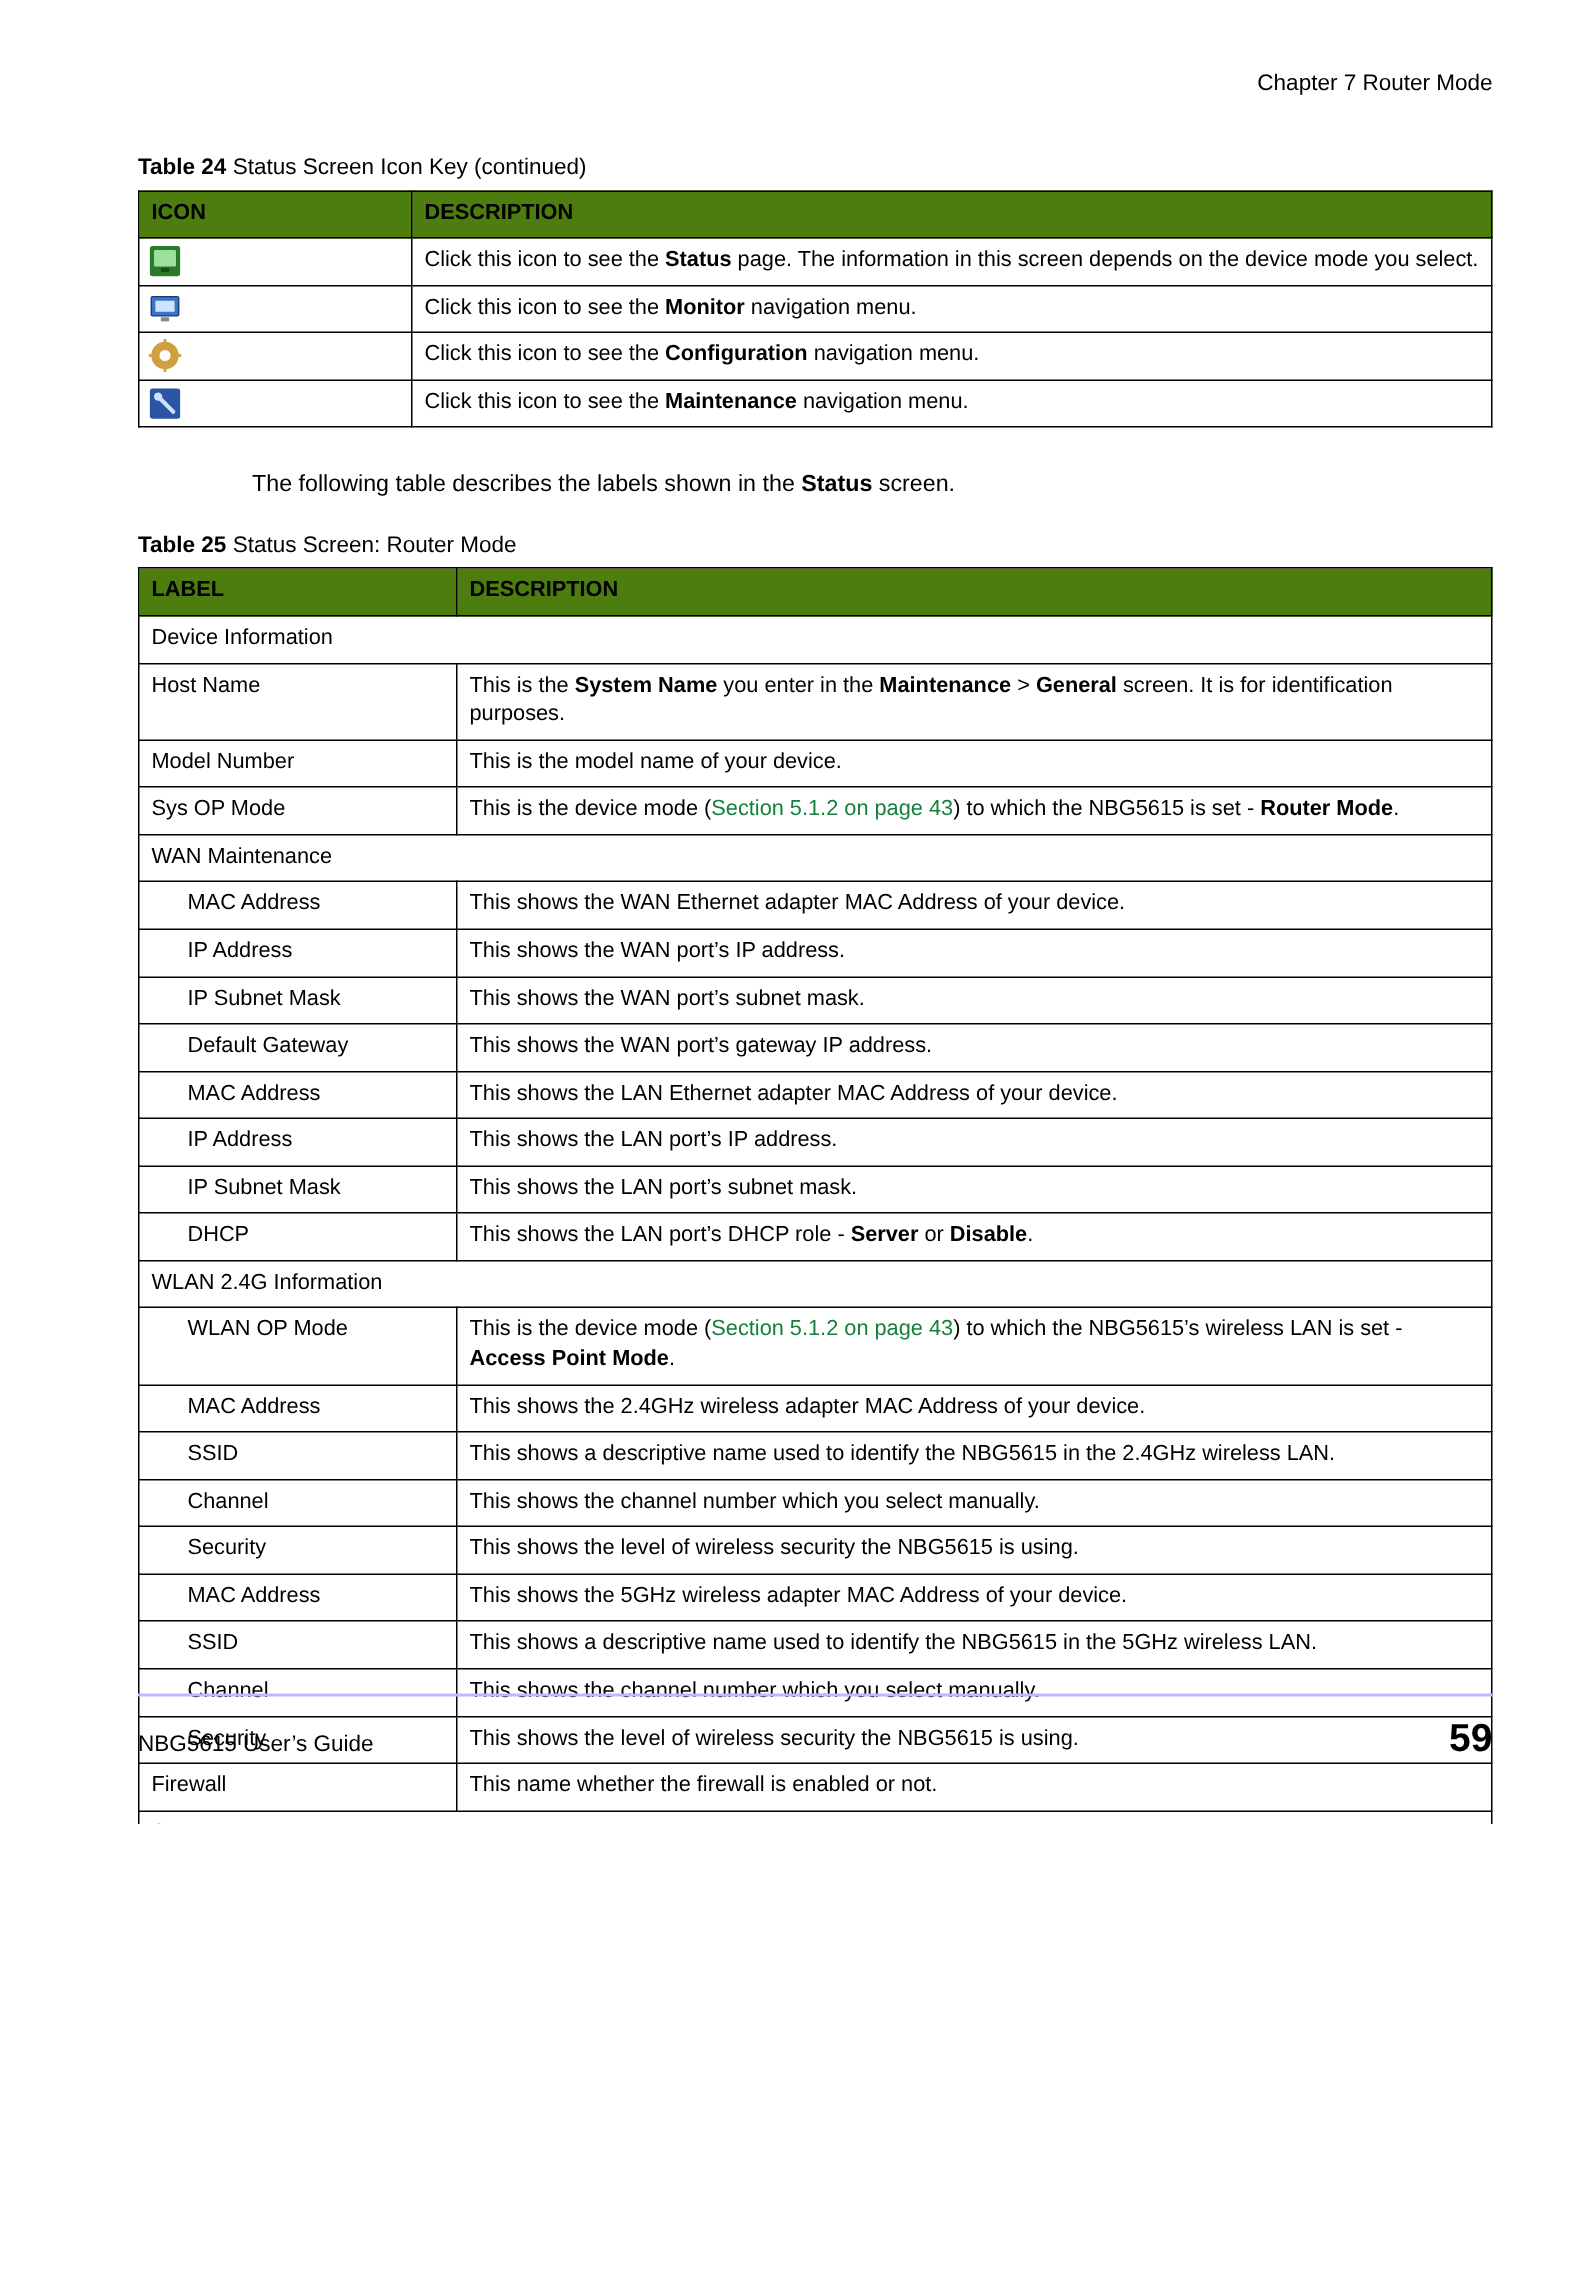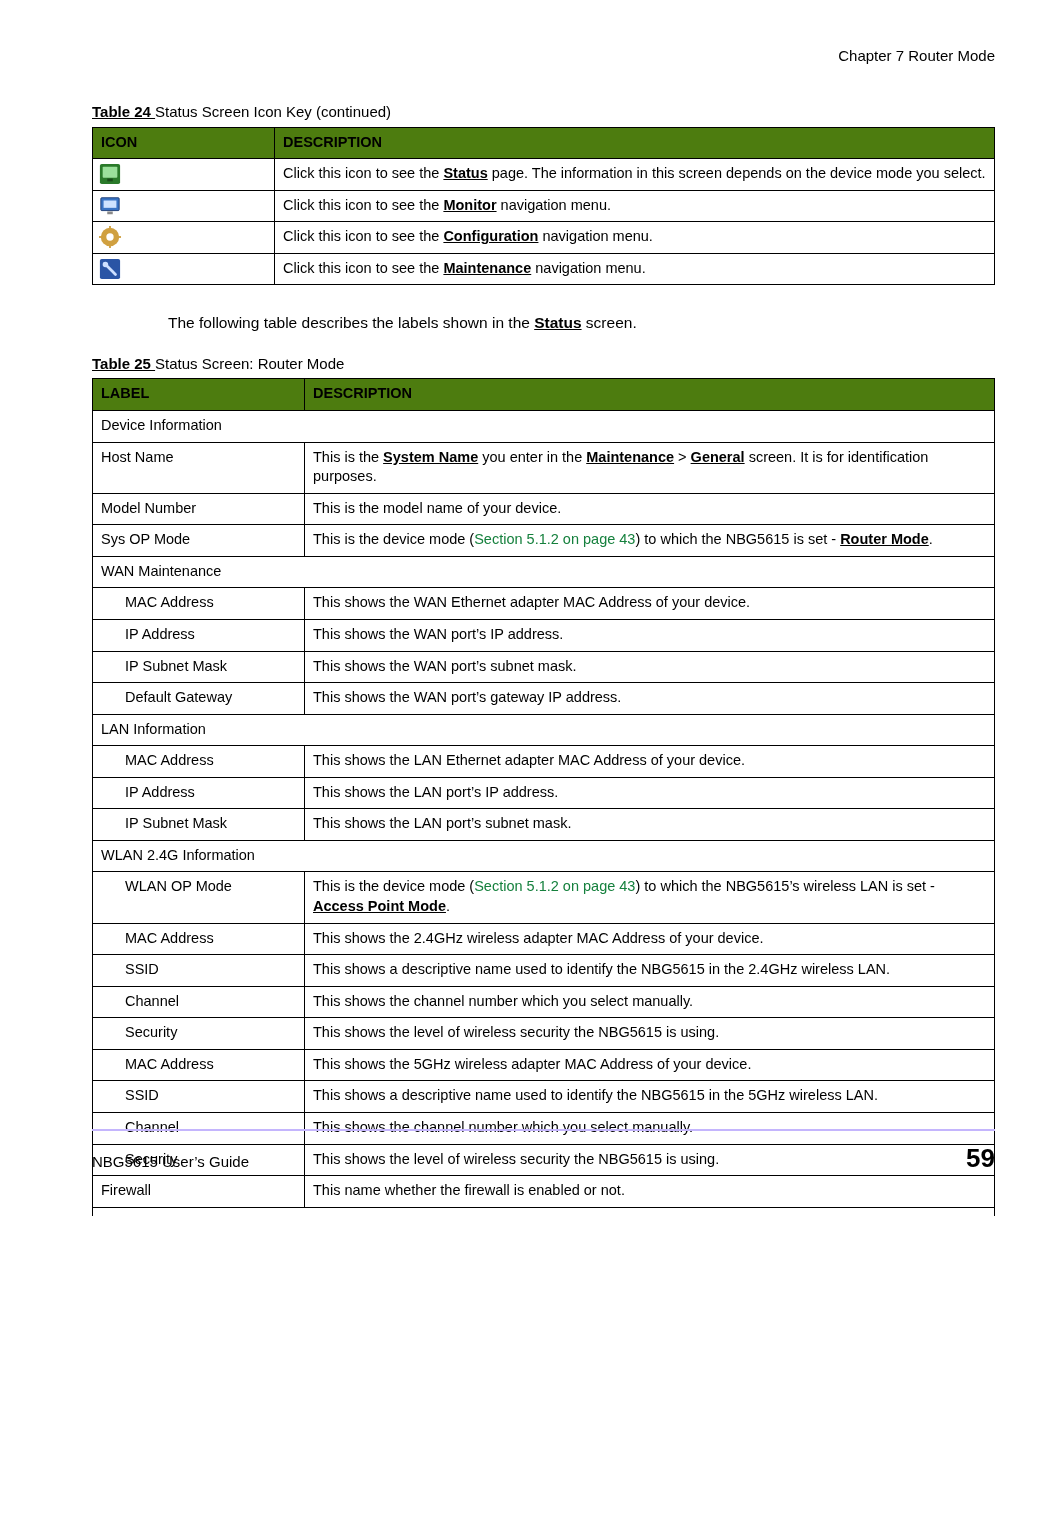--- a/index.html
+++ b/index.html
@@ -70,21 +70,21 @@
     display: flex;
     justify-content: space-between;
     align-items: baseline;
     font-size: 15px;
   }
   .footer .pnum {
     font-size: 26px;
     font-weight: bold;
   }
   a.xref { color: #15803d; text-decoration: none; }
-  .b { font-weight: bold; text-decoration: underline; }
+  .b { font-weight: bold; }
 </style>
 </head>
 <body>
 <div class="page">
 
 <div class="chapter-header">Chapter 7 Router Mode</div>
 
 <div class="table-caption">
   <span class="b">Table 24   </span><span>Status Screen Icon Key (continued)</span>
 </div>
@@ -187,33 +187,34 @@
         </tr>
         <tr>
           <td class="indent-1">IP Subnet Mask</td>
           <td>This shows the WAN port’s subnet mask.</td>
         </tr>
         <tr>
           <td class="indent-1">Default Gateway</td>
           <td>This shows the WAN port’s gateway IP address.</td>
         </tr>
         <tr>
-          <td colspan="2">LAN Information</td>
-        </tr>
-        <tr>
           <td class="indent-1">MAC Address</td>
           <td>This shows the LAN Ethernet adapter MAC Address of your device.</td>
         </tr>
         <tr>
           <td class="indent-1">IP Address</td>
           <td>This shows the LAN port’s IP address.</td>
         </tr>
         <tr>
           <td class="indent-1">IP Subnet Mask</td>
           <td>This shows the LAN port’s subnet mask.</td>
+        </tr>
+        <tr>
+          <td class="indent-1">DHCP</td>
+          <td><span>This shows the LAN port’s DHCP role - </span><span class="b">Server</span><span> or </span><span class="b">Disable</span><span>.</span></td>
         </tr>
         <tr>
           <td colspan="2">WLAN 2.4G Information</td>
         </tr>
         <tr>
           <td class="indent-1">WLAN OP Mode</td>
           <td><span>This is the device mode (</span><a class="xref" href="#">Section 5.1.2 on page 43</a><span>) to which the NBG5615’s wireless LAN is set - </span><span class="b">Access Point Mode</span><span>.</span></td>
         </tr>
         <tr>
           <td class="indent-1">MAC Address</td>

